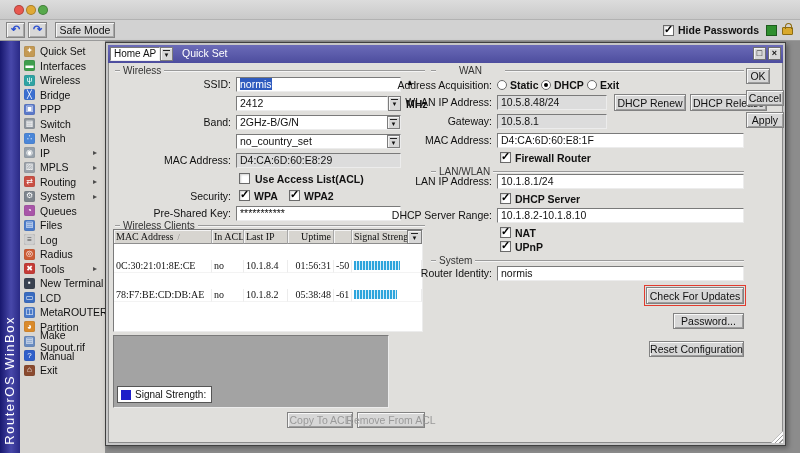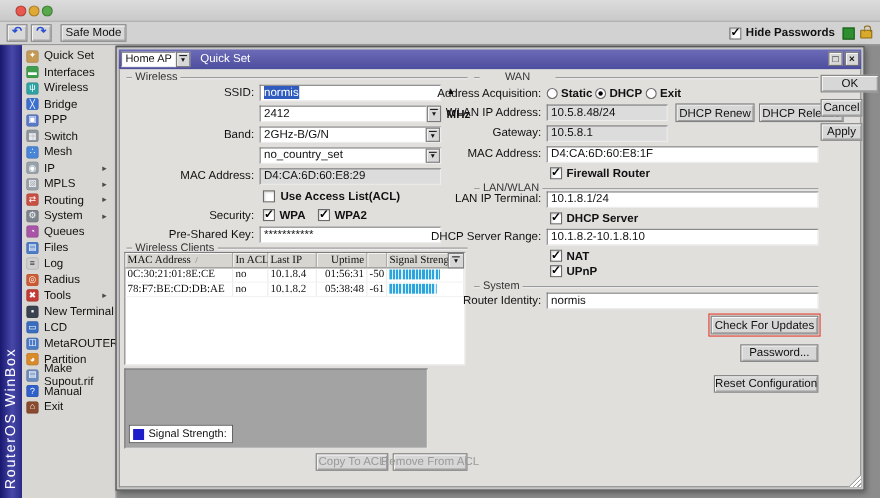--- a/index.html
+++ b/index.html
@@ -77,21 +77,21 @@
   .btn.disabled{color:#9a9a9a;}
   .annotated{outline:1.5px solid #e23b2e;outline-offset:1px;}
 
   
   #clients-table{position:absolute;left:4px;top:166px;width:310px;height:103px;background:#fff;
                  border:1px solid;border-color:#7a7a7a #ececec #ececec #7a7a7a;box-sizing:border-box;overflow:hidden;}
   .trow{display:flex;font-size:10px;font-family:Liberation Serif, serif;}
   .thead{height:14px;background:#d7d5d0;}
   .thead>div{box-sizing:border-box;padding:0 2px;line-height:13px;white-space:nowrap;overflow:hidden;
              border-right:1px solid #a8a8a8;border-bottom:1px solid #8e8e8e;box-shadow:inset 1px 1px 0 #f4f4f4;}
-  .tdata{height:13px;}
+  .tdata{height:13px;margin-top:16px;}
   .tdata>div{box-sizing:border-box;padding:0 2px;line-height:12px;white-space:nowrap;overflow:hidden;
              border-right:1px solid #ececec;border-bottom:1px solid #f3f3f3;}
   .c0{width:98px}.c1{width:32px}.c2{width:44px}.c3{width:46px;text-align:right}.c4{width:18px;text-align:right}.c5{width:70px}
   .sort::after{content:"/";font-size:8px;color:#777;margin-left:4px;}
   .colpick{position:absolute;right:0;top:0;width:15px;height:14px;}
   .sbar{height:9px;margin-top:1px;background:repeating-linear-gradient(90deg,#2da5dc 0 2px,#d6eefa 2px 3px);}
 
   
   #chart-box{position:absolute;left:4px;top:272px;width:276px;height:73px;background:#a3a3a3;
              border:1px solid;border-color:#7a7a7a #ececec #ececec #7a7a7a;box-sizing:border-box;}
@@ -353,21 +353,21 @@
 
       <span class="cb on" style="left:391px;top:89px;"></span>
       <span class="cblbl" style="left:406px;top:89px;">Firewall Router</span>
 
       <div class="grp" style="left:322px;top:103px;width:313px;">
         <span class="gl g0"></span>
           <span>LAN/WLAN</span>
           <span class="gl g1"></span>
       </div>
 
-      <div class="lbl" style="left:255px;top:112px;width:128px;">LAN IP Terminal:</div>
+      <div class="lbl" style="left:255px;top:112px;width:128px;">LAN IP Address:</div>
       <div class="fld" style="left:388px;top:111px;width:247px;">10.1.8.1/24</div>
 
       <span class="cb on" style="left:391px;top:130px;"></span>
       <span class="cblbl" style="left:406px;top:130px;">DHCP Server</span>
 
       <div class="lbl" style="left:255px;top:146px;width:128px;">DHCP Server Range:</div>
       <div class="fld" style="left:388px;top:145px;width:247px;">10.1.8.2-10.1.8.10</div>
 
       <span class="cb on" style="left:391px;top:164px;"></span>
       <span class="cblbl" style="left:406px;top:164px;">NAT</span>
@@ -380,20 +380,20 @@
           <span class="gl g1"></span>
       </div>
 
       <div class="lbl" style="left:255px;top:204px;width:128px;">Router Identity:</div>
       <div class="fld" style="left:388px;top:203px;width:247px;">normis</div>
 
       <div class="btn annotated" style="left:537px;top:224px;width:98px;height:17px;">Check For Updates</div>
       <div class="btn" style="left:564px;top:250px;width:71px;height:16px;">Password...</div>
       <div class="btn" style="left:540px;top:278px;width:95px;height:16px;">Reset Configuration</div>
 
-      <div class="btn" style="left:637px;top:5px;width:53px;height:16px;text-align:right;">OK</div>
+      <div class="btn" style="left:637px;top:5px;width:24px;height:16px;text-align:right;">OK</div>
       <div class="btn" style="left:637px;top:27px;width:38px;height:16px;">Cancel</div>
       <div class="btn" style="left:637px;top:49px;width:38px;height:16px;">Apply</div>
     </div>
     <div id="resize-grip"></div>
   </div>
 
 </div>
 
 </body></html>

